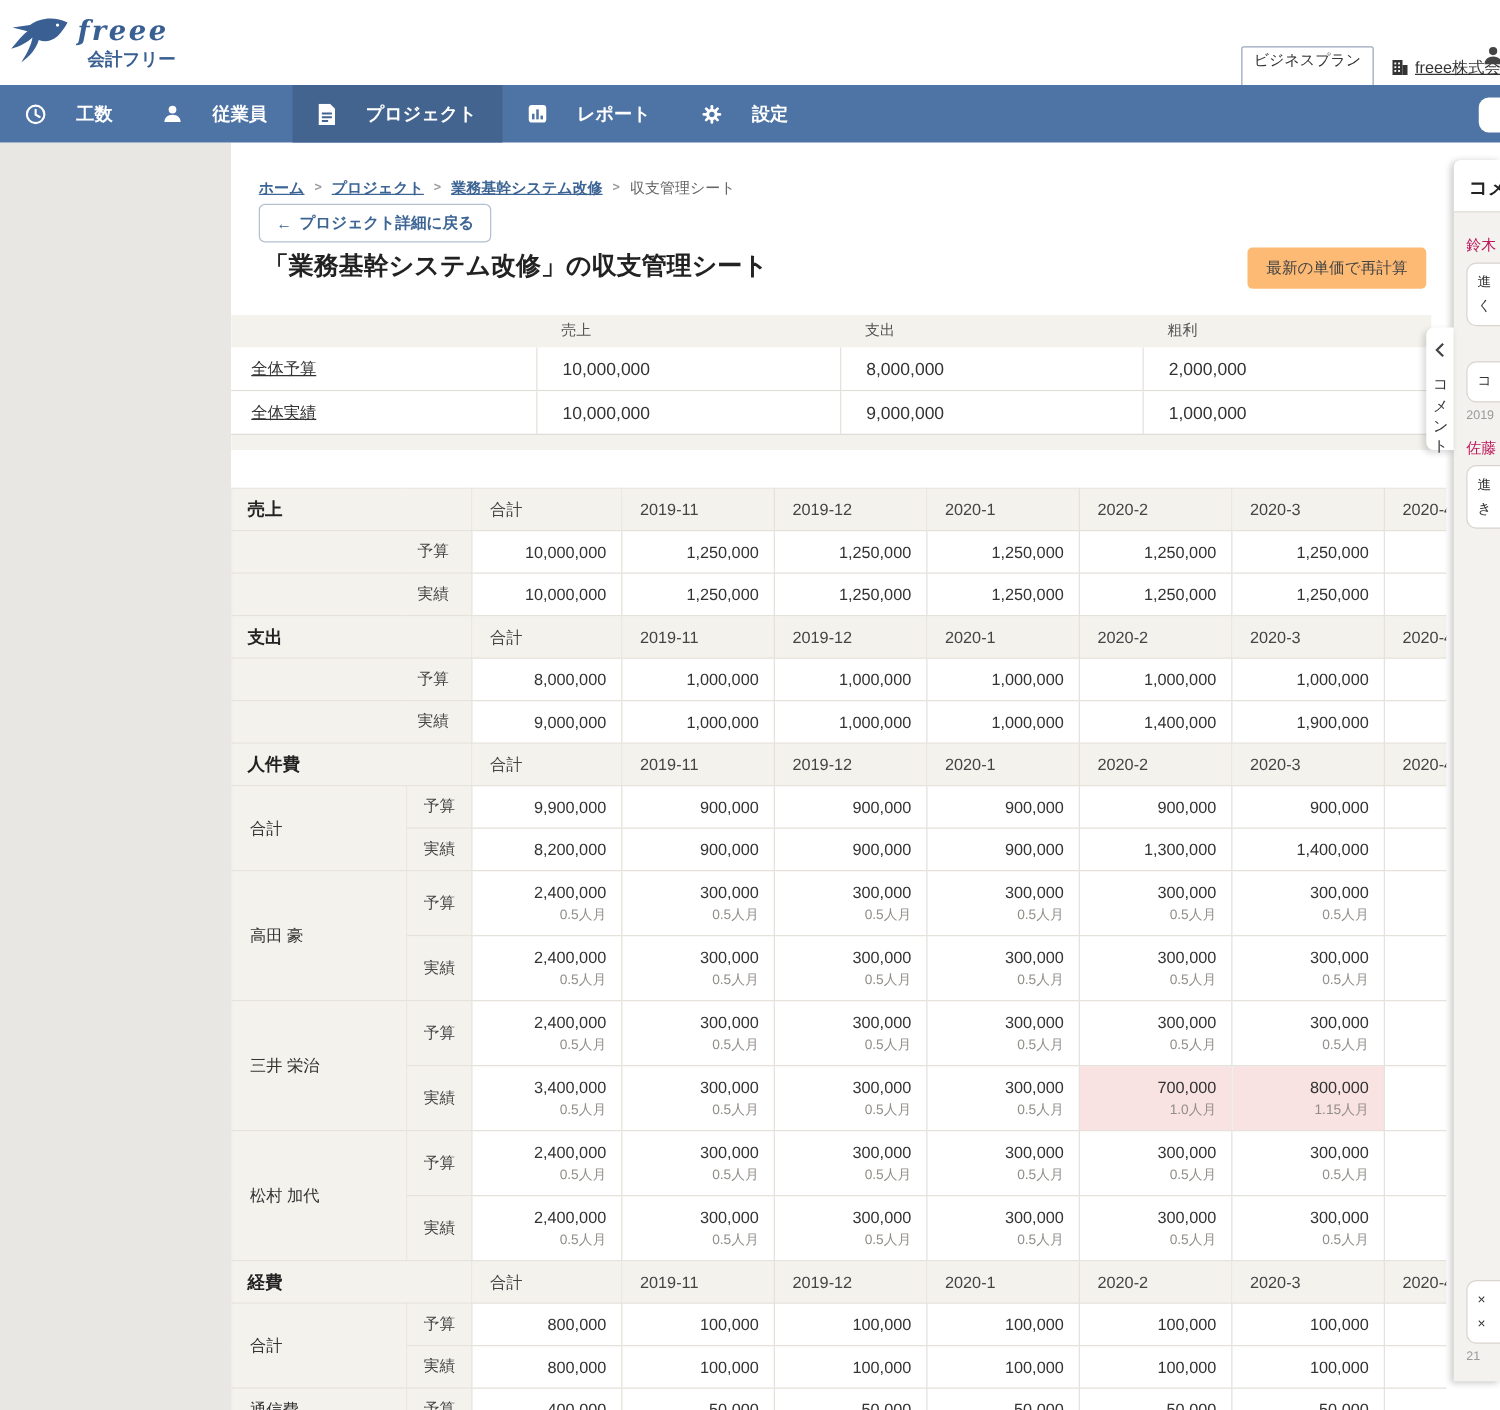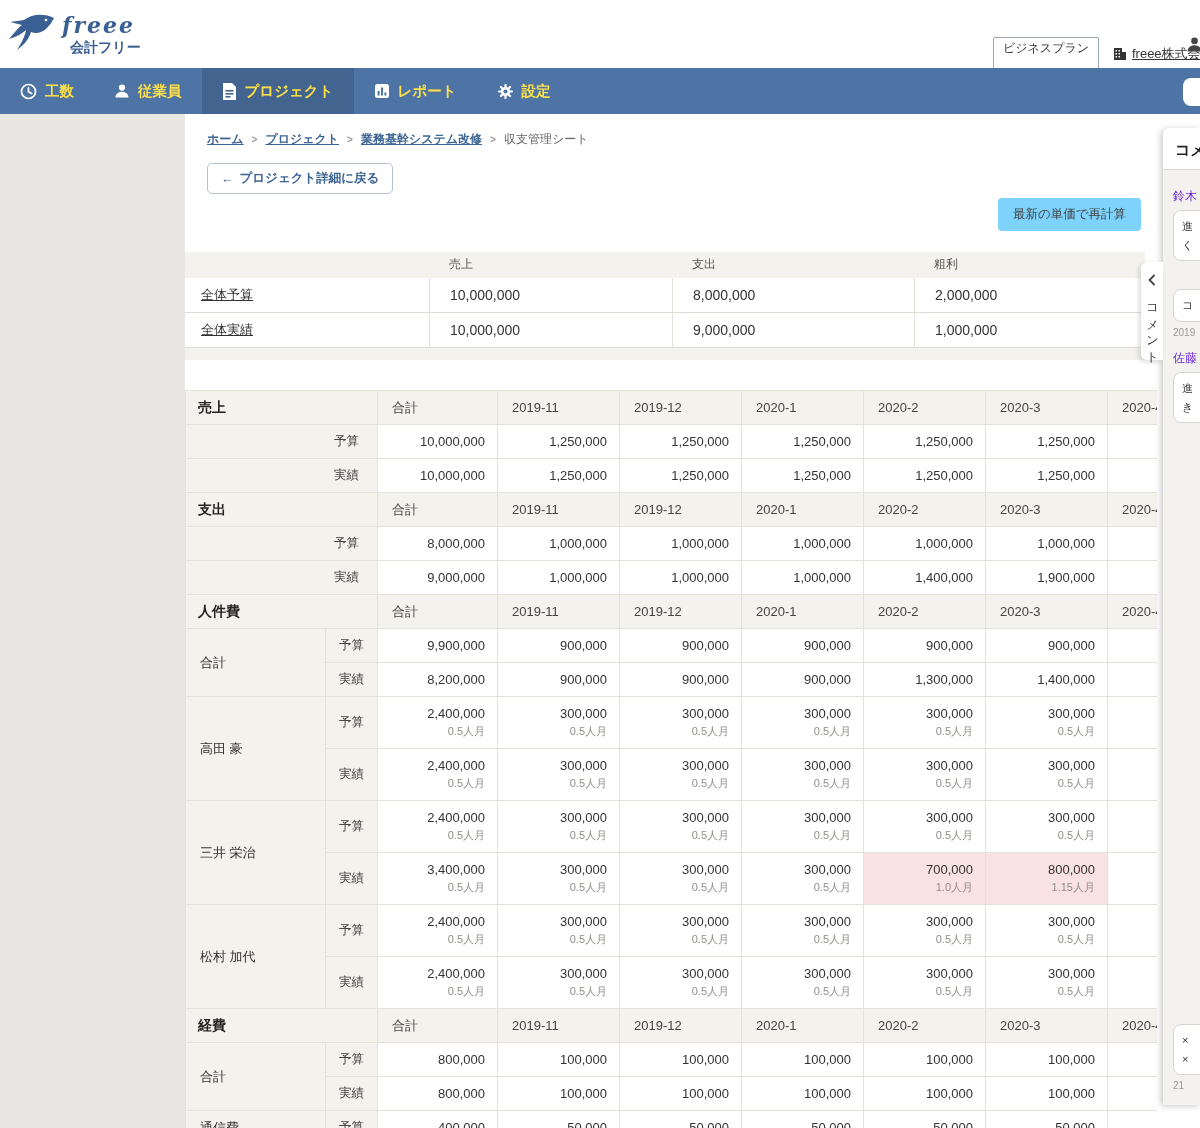--- a/index.html
+++ b/index.html
@@ -13,36 +13,36 @@
   .logo-script { font-family:"DejaVu Serif","Liberation Serif",serif; font-style:italic; font-weight:bold; font-size:22px; color:#3a5f92; letter-spacing:2px; line-height:1; }
   .logo-sub { font-size:14px; font-weight:bold; color:#3a5f92; margin-top:3px; margin-left:8px; }
   .header-right { position:absolute; top:37px; left:993px; display:flex; align-items:center; gap:14px; }
   .plan-badge { border:1px solid #9aa7bd; background:#fff; color:#333; font-size:12px; padding:2px 9px 13px; border-radius:2px; white-space:nowrap; }
   .company { display:flex; align-items:center; gap:5px; }
   .company a { font-size:13px; color:#333; text-decoration:underline; white-space:nowrap; }
   .hdr-user { position:absolute; top:36px; left:1186px; }
 
   
   .navbar { position:absolute; top:68px; left:0; width:1200px; height:46px; background:#4e73a5; display:flex; z-index:2; }
-  .nav-item { display:flex; align-items:center; gap:8px; padding:0 20px; color:#fde047; font-size:14.5px; font-weight:bold; cursor:pointer; }
+  .nav-item { display:flex; align-items:center; gap:24px; padding:0 20px; color:#ffffff; font-size:14.5px; font-weight:bold; cursor:pointer; }
   .nav-item.active { background:#42648f; }
   .nav-corner { position:absolute; top:10px; left:1183px; width:17px; height:28px; background:#fff; border-radius:8px 0 0 8px; }
 
   
   .gutter { position:absolute; top:114px; left:0; width:185px; height:1014px; background:#e9e7e3; }
   .content { position:absolute; top:114px; left:185px; width:1015px; height:1014px; background:#fff; z-index:1; }
 
   
-  .breadcrumb { position:absolute; top:17px; left:22px; font-size:12px; display:flex; align-items:center; gap:8px; white-space:nowrap; }
+  .breadcrumb { position:absolute; top:28px; left:22px; font-size:12px; display:flex; align-items:center; gap:8px; white-space:nowrap; }
   .breadcrumb a { color:#3c6494; text-decoration:underline; font-weight:bold; cursor:pointer; }
   .bc-sep { color:#999; font-size:10px; font-weight:bold; }
   .bc-current { color:#666; }
   .back-btn { position:absolute; top:49px; left:22px; display:inline-flex; align-items:center; gap:6px; border:1px solid #b4bfd0; background:#fff; color:#3c6494; font-size:12.5px; font-weight:bold; padding:6px 13px; border-radius:5px; cursor:pointer; }
   .page-title { position:absolute; top:85px; left:26px; font-size:20px; font-weight:bold; color:#222; white-space:nowrap; }
-  .recalc-btn { position:absolute; top:84px; left:813px; background:#7dd3fc; border:none; color:#444; font-size:12.5px; padding:8px 15px; border-radius:4px; cursor:pointer; white-space:nowrap; }
+  .recalc-btn { position:absolute; top:84px; left:813px; background:#fdba74; border:none; color:#444; font-size:12.5px; padding:8px 15px; border-radius:4px; cursor:pointer; white-space:nowrap; }
 
   
   .summary { position:absolute; top:138px; left:0; width:960px; }
   .sum-row { display:flex; }
   .sum-head { background:#f4f2ed; height:26px; align-items:flex-end; }
   .sum-head .sum-cell { font-size:12px; color:#555; padding:0 0 5px 20px; }
   .sum-body { background:#fff; height:35px; align-items:center; border-bottom:1px solid #e0dcd6; }
   .sum-body:first-of-type { border-top:1px solid #e0dcd6; }
   .sum-cell { overflow:hidden; white-space:nowrap; }
   .sc0 { width:244px;text-decoration:underline; } .sc1 { width:243px; } .sc2 { width:242px; } .sc3 { width:231px; }
@@ -69,21 +69,21 @@
   tr.tall-row td.amt { vertical-align:top; padding-top:9px;margin-top:10px; }
   td.amt.hl { background:#f9e2e2; }
   .amt-m { font-size:11px; color:#918e89; margin-top:3px; }
 
   
   .comment-tab { position:absolute; left:1141px; top:262px; width:22px; height:98px; background:#fff; border-radius:6px 0 0 6px; box-shadow:-2px 2px 5px rgba(0,0,0,.15); z-index:6; display:flex; flex-direction:column; align-items:center; padding-top:12px; gap:10px; cursor:pointer; }
   .comment-tab .vtext { writing-mode:vertical-rl; font-size:12px; color:#333; letter-spacing:2px; }
   .comments-panel { position:absolute; left:1163px; top:128px; width:37px; height:977px; background:#f4f2ee; border-radius:6px 0 0 0; box-shadow:-2px 1px 6px rgba(0,0,0,.22); overflow:hidden; z-index:5; }
   .cp-header { height:42px; background:#fff; border-bottom:1px solid #ddd9d3; font-size:15px; font-weight:bold; color:#222; padding:13px 0 0 12px; white-space:nowrap; }
   .cp-body { padding:6px 0 0 10px; }
-  .cp-name { font-size:12px; color:#6d28d9; margin:12px 0 5px; white-space:nowrap; }
+  .cp-name { font-size:12px; color:#be185d; margin:12px 0 5px; white-space:nowrap; }
   .cp-bubble { background:#fff; border:1px solid #d8d4ce; border-radius:8px; padding:6px 8px; font-size:11px; color:#333; width:80px; line-height:1.7; white-space:nowrap; }
   .cp-bubble.gap { margin-top:28px; }
   .cp-time { font-size:10px; color:#999; margin-top:5px; white-space:nowrap; }
   .cp-bottom { position:absolute; left:10px; top:896px; }
   .cp-bottom .cp-bubble { width:70px; }
 </style>
 </head>
 <body>
 
 <div class="top-header">
@@ -190,20 +190,21 @@
     <a>業務基幹システム改修</a>
     <span class="bc-sep">&gt;</span>
     <span class="bc-current">収支管理シート</span>
   </div>
 
   <button class="back-btn">
     <span>←</span>
     <span>プロジェクト詳細に戻る</span>
   </button>
 
+  <h1 class="page-title">「業務基幹システム改修」の収支管理シート</h1>
 
   <button class="recalc-btn">最新の単価で再計算</button>
 
   <div class="summary">
     <div class="sum-row sum-head">
       <div class="sum-cell sc0"></div>
       <div class="sum-cell sc1">売上</div>
       <div class="sum-cell sc2">支出</div>
       <div class="sum-cell sc3">粗利</div>
     </div>

